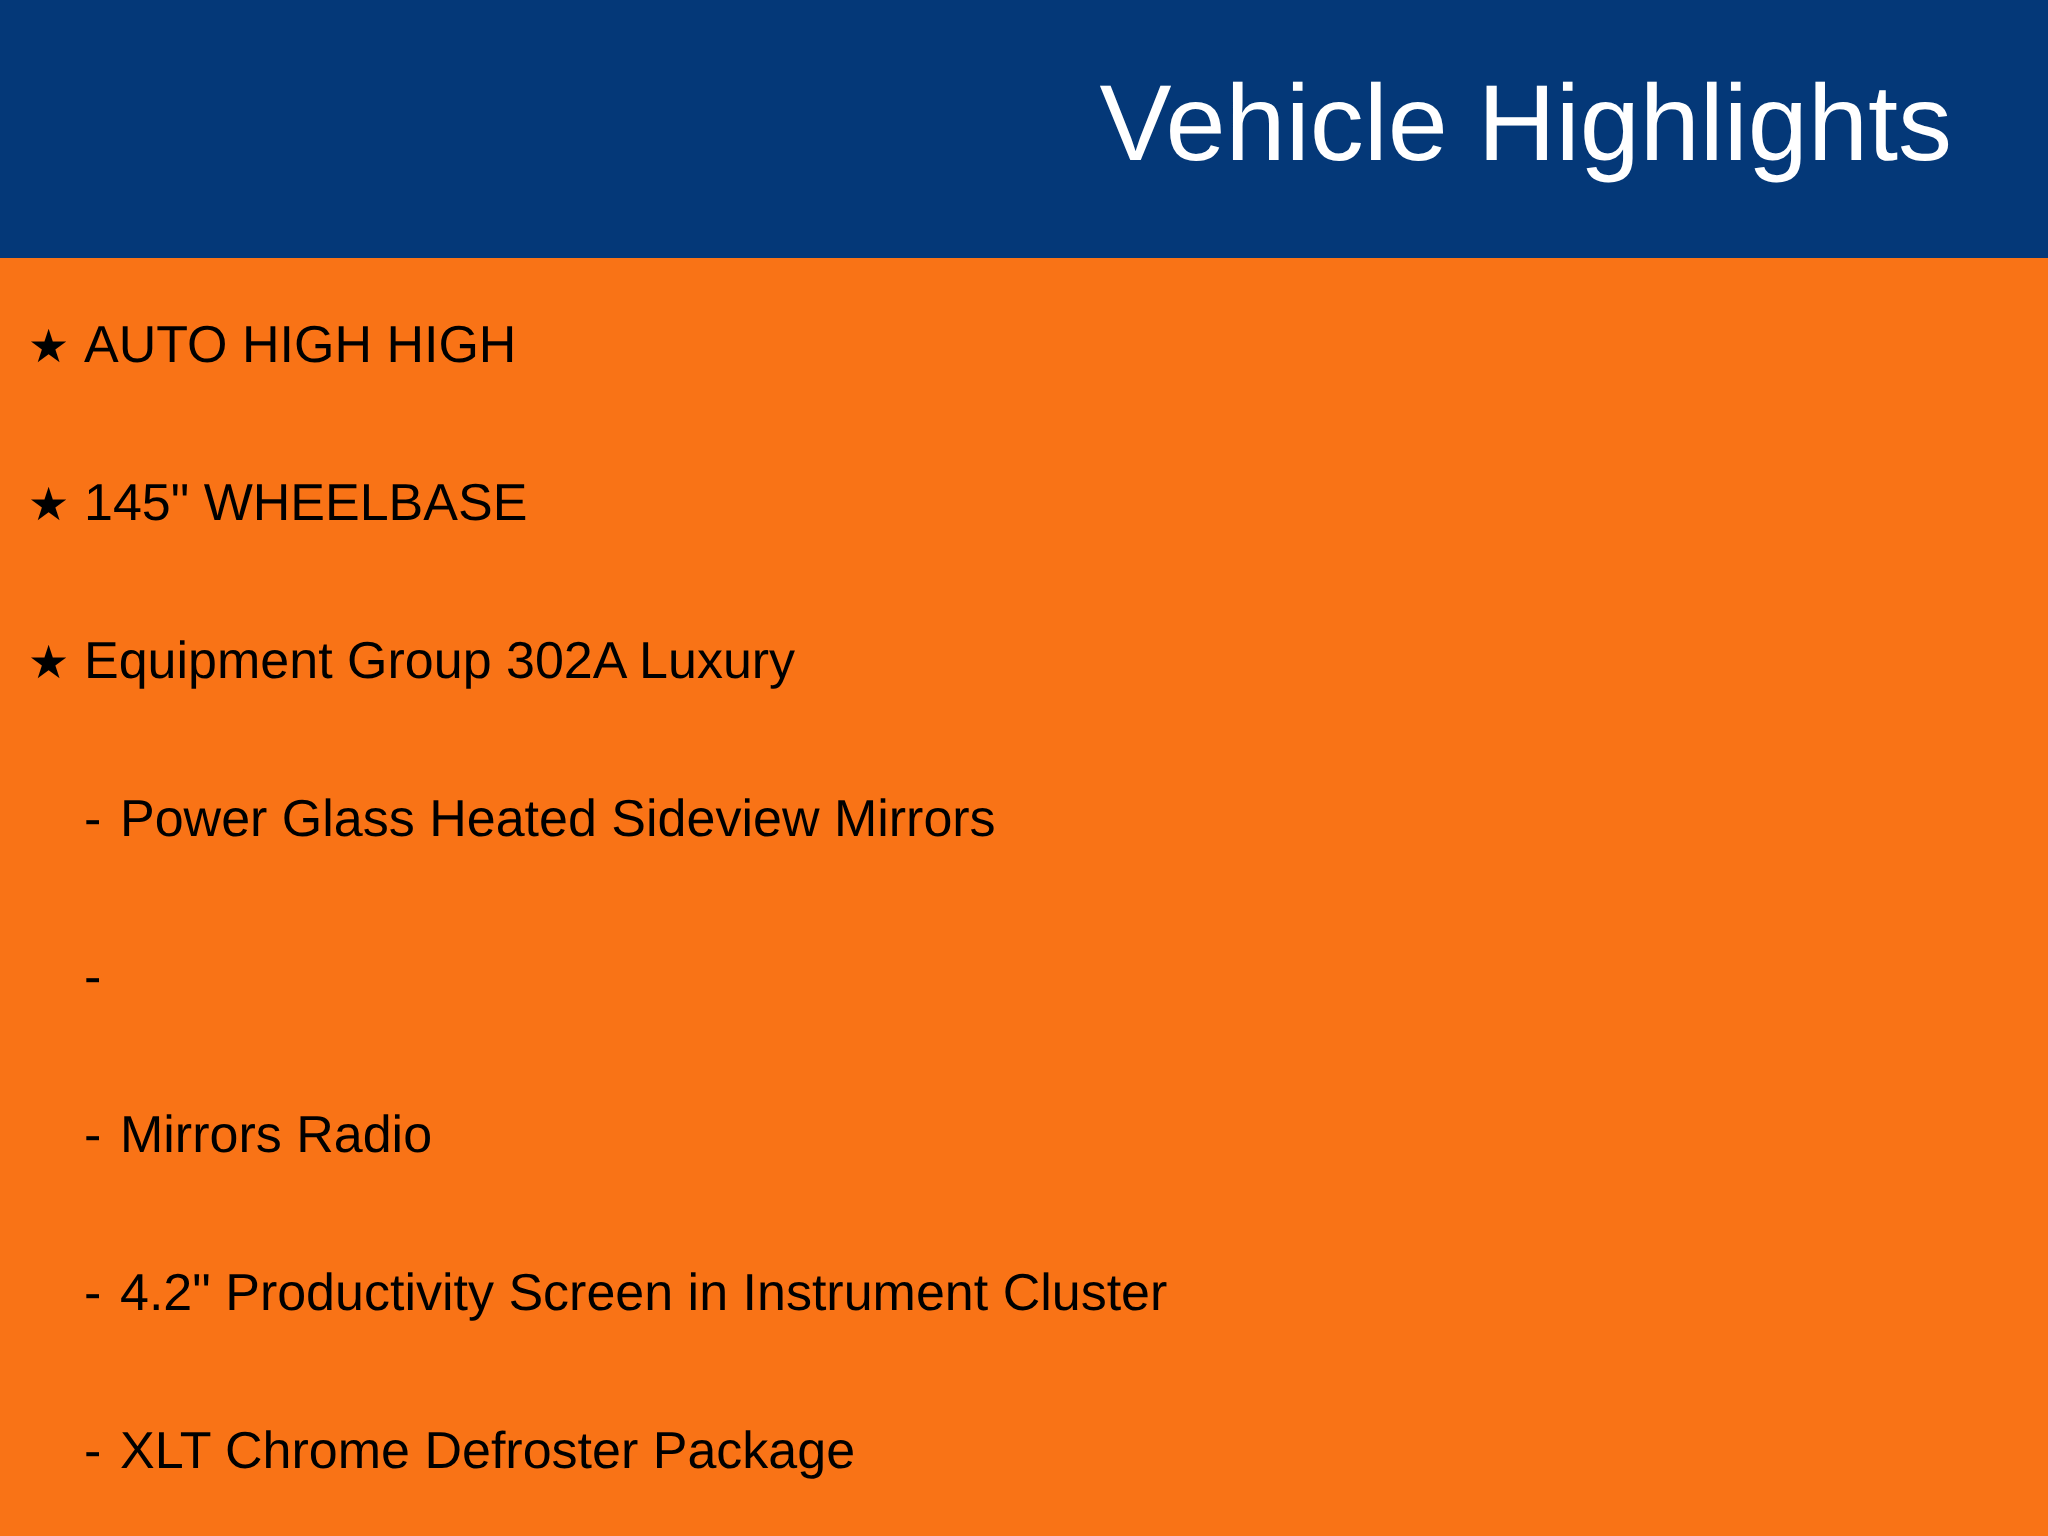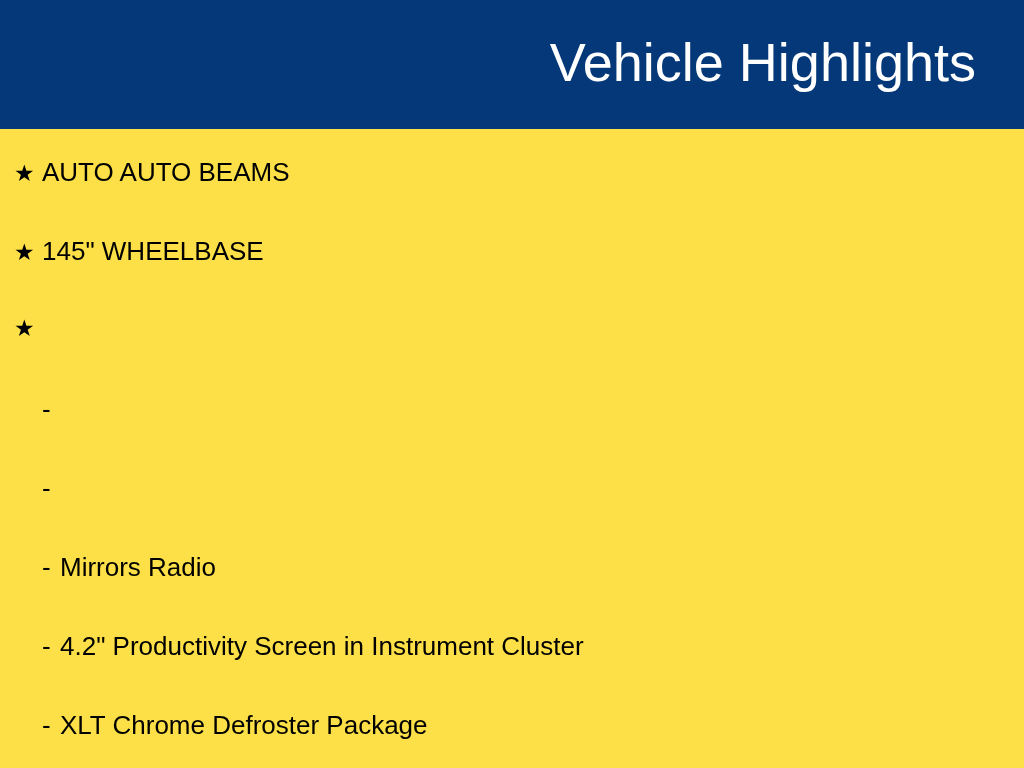--- a/index.html
+++ b/index.html
@@ -14,21 +14,21 @@
     overflow: hidden;
     font-family: "Liberation Sans", sans-serif;
     color: #000000;
     -webkit-font-smoothing: antialiased;
   }
 
   .slide {
     position: relative;
     width: 1024px;
     height: 768px;
-    background: #fde047;
+    background: #f97316;
     box-sizing: border-box;
   }
 
   
   .header-banner {
     position: absolute;
     left: 0;
     top: 0;
     width: 1024px;
     height: 129px;
@@ -122,37 +122,39 @@
 
   <div class="header-banner">
     <h1 class="header-title">Vehicle Highlights</h1>
   </div>
 
   <ul class="highlights-list">
 
   <li class="highlight-row level-1">
         <div class="row-inner">
           <span class="bullet-star">★</span>
-          <span class="item-text">AUTO AUTO BEAMS</span>
+          <span class="item-text">AUTO HIGH HIGH</span>
         </div>
       </li>
       <li class="highlight-row level-1">
         <div class="row-inner">
           <span class="bullet-star">★</span>
           <span class="item-text">145" WHEELBASE</span>
         </div>
       </li>
       <li class="highlight-row level-1">
         <div class="row-inner">
           <span class="bullet-star">★</span>
+          <span class="item-text">Equipment Group 302A Luxury</span>
         </div>
       </li>
       <li class="highlight-row level-2">
         <div class="row-inner">
           <span class="bullet-dash">-</span>
+          <span class="item-text">Power Glass Heated Sideview Mirrors</span>
         </div>
       </li>
       <li class="highlight-row level-2">
         <div class="row-inner">
           <span class="bullet-dash">-</span>
         </div>
       </li>
       <li class="highlight-row level-2">
         <div class="row-inner">
           <span class="bullet-dash">-</span>

